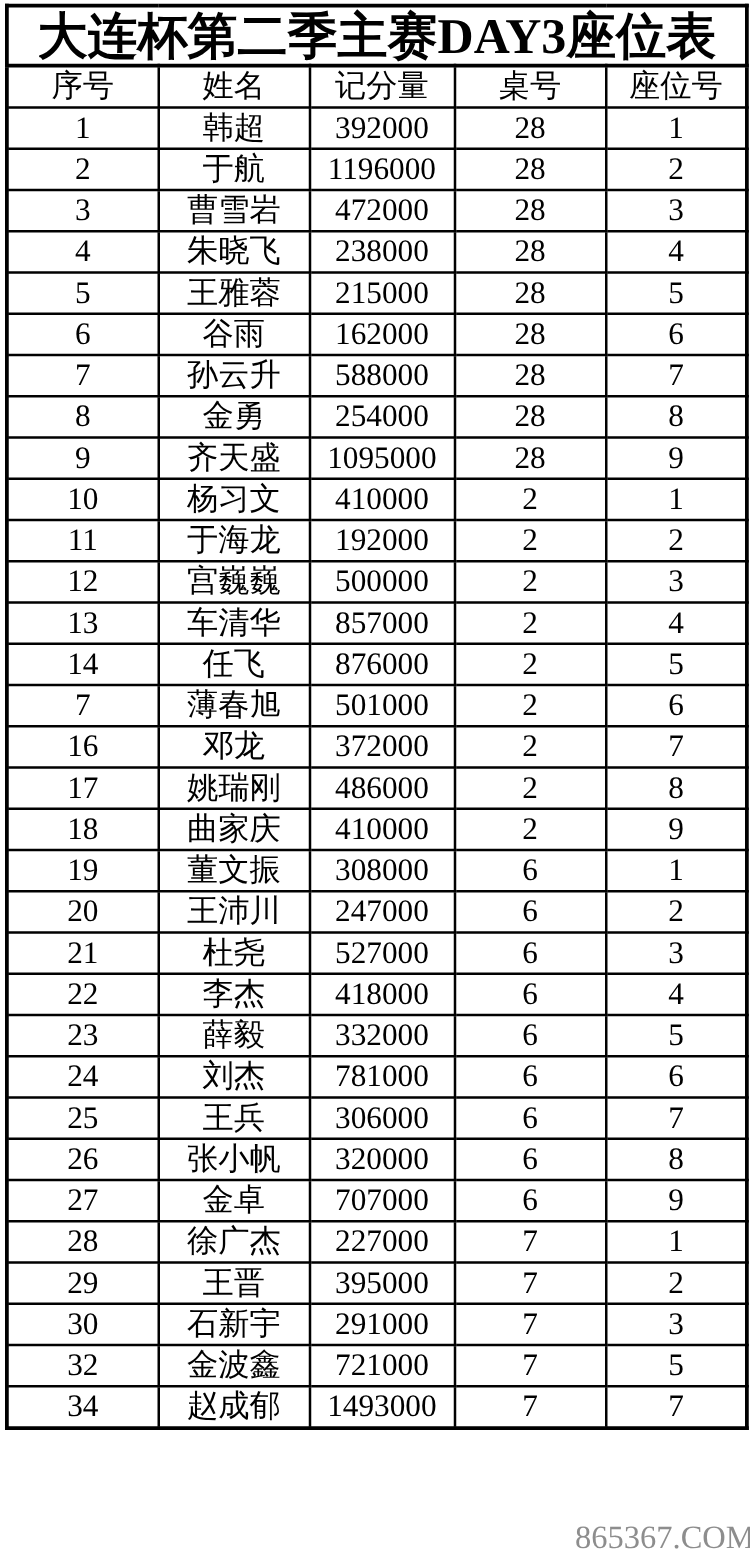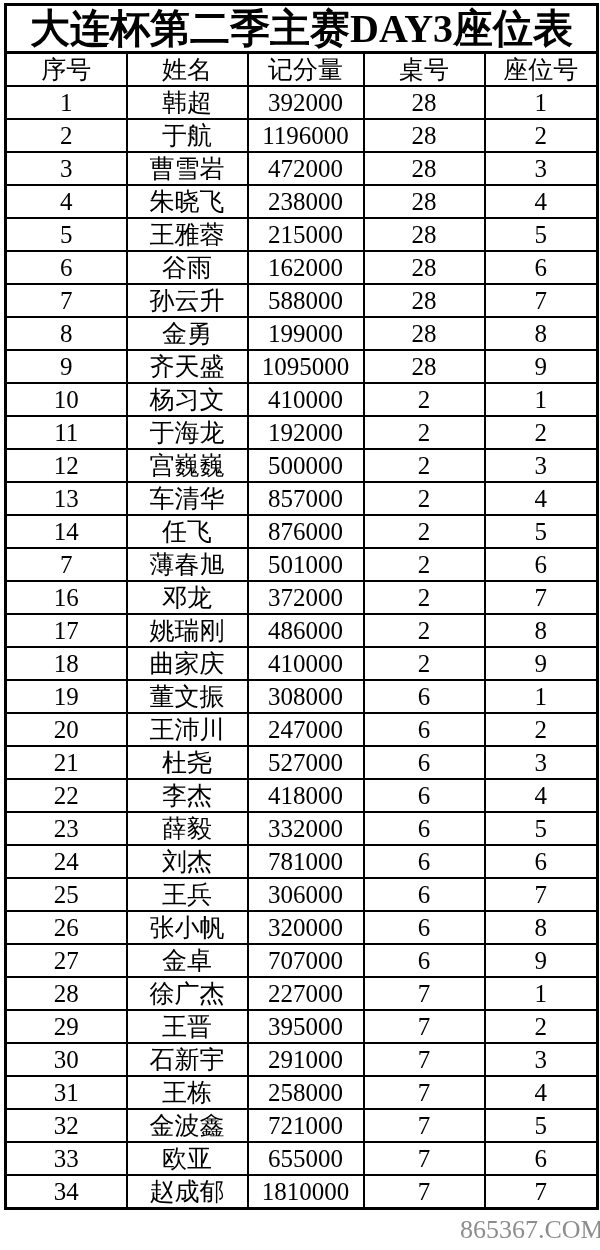--- a/index.html
+++ b/index.html
@@ -137,21 +137,21 @@
     <td>7</td>
     <td>孙云升</td>
     <td>588000</td>
     <td>28</td>
     <td>7</td>
   </tr>
 
   <tr>
     <td>8</td>
     <td>金勇</td>
-    <td>199000</td>
+    <td>254000</td>
     <td>28</td>
     <td>8</td>
   </tr>
 
   <tr>
     <td>9</td>
     <td>齐天盛</td>
     <td>1095000</td>
     <td>28</td>
     <td>9</td>
@@ -318,48 +318,34 @@
   </tr>
 
   <tr>
     <td>30</td>
     <td>石新宇</td>
     <td>291000</td>
     <td>7</td>
     <td>3</td>
   </tr>
 
-  <tr>
-    <td>31</td>
-    <td>王栋</td>
-    <td>258000</td>
-    <td>7</td>
-    <td>4</td>
-  </tr>
 
   <tr>
     <td>32</td>
     <td>金波鑫</td>
     <td>721000</td>
     <td>7</td>
     <td>5</td>
   </tr>
 
-  <tr>
-    <td>33</td>
-    <td>欧亚</td>
-    <td>655000</td>
-    <td>7</td>
-    <td>6</td>
-  </tr>
 
   <tr>
     <td>34</td>
     <td>赵成郁</td>
-    <td>1810000</td>
+    <td>1493000</td>
     <td>7</td>
     <td>7</td>
   </tr>
 
 </tbody>
   </table>
   <div class="watermark">865367.COM</div>
 </div>
 
 </body></html>

